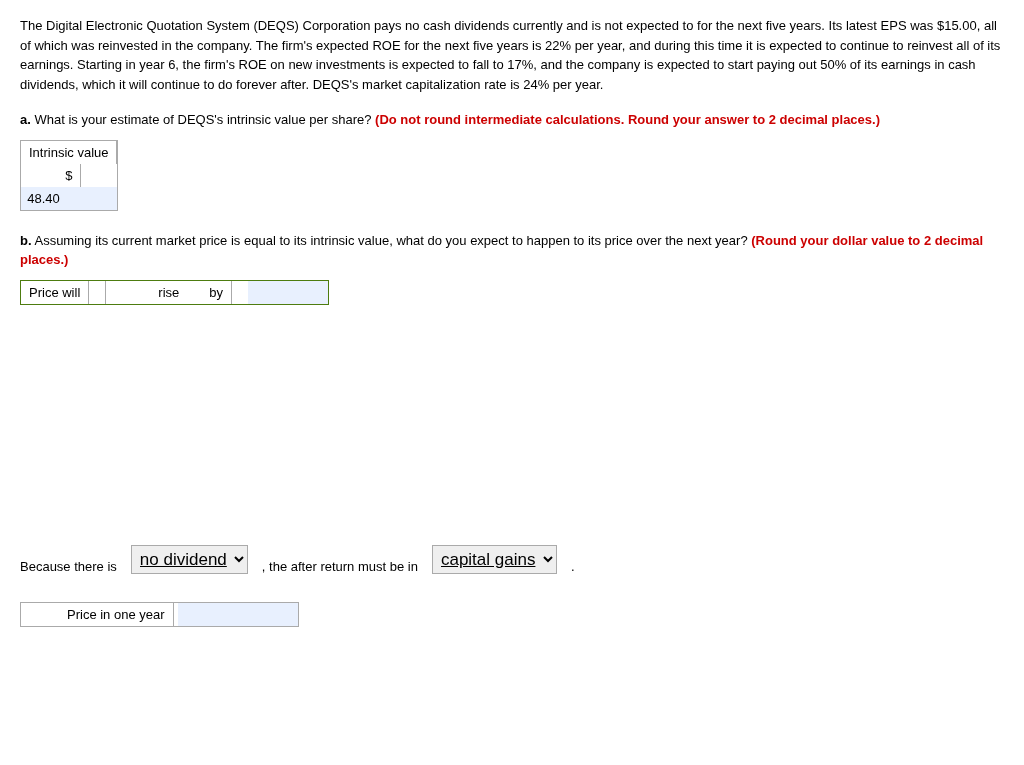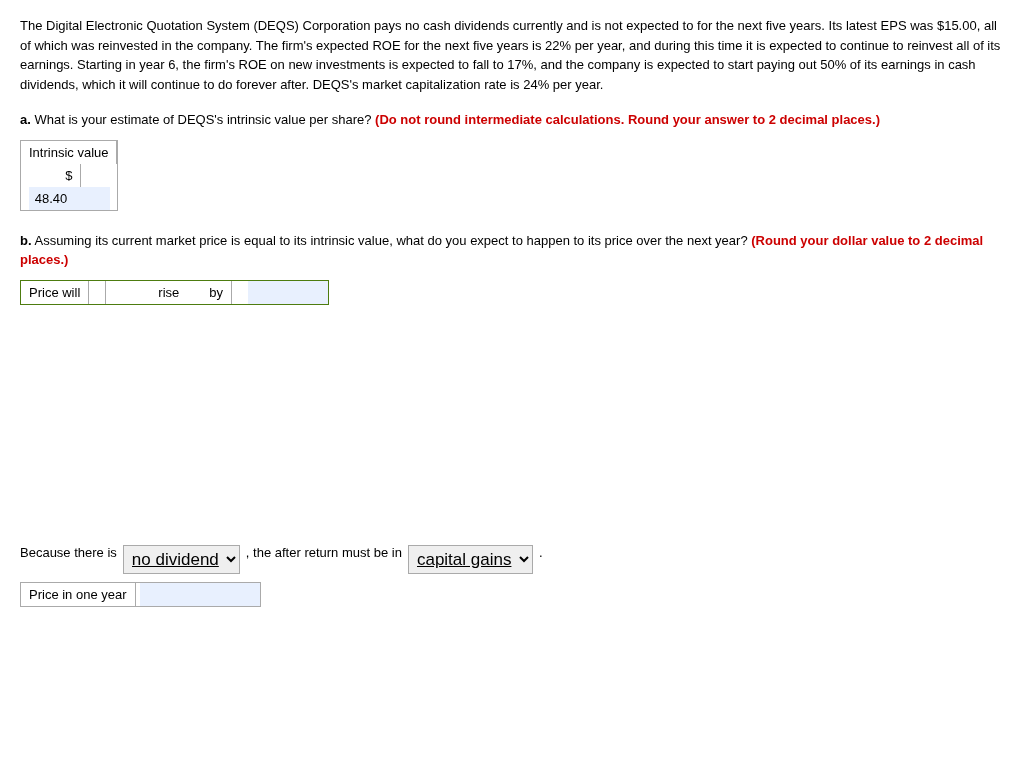--- a/index.html
+++ b/index.html
@@ -44,21 +44,21 @@
       border-right: 1px solid #aaa;
     }
     .answer-row .cell:last-child {
       border-right: none;
     }
     .answer-row input[type="text"] {
       border: none;
       outline: none;
       padding: 4px 6px;
       font-size: 13px;
-      width: 81px;
+      width: 96px;
       background: #e8f0fe;
     }
     .price-row {
       display: flex;
       align-items: center;
       gap: 16px;
       border: 1px solid #4d7c0f;
       width: fit-content;
     }
     .price-row .cell {
@@ -79,37 +79,38 @@
       border: none;
       border-bottom: 2px dotted #999;
       outline: none;
       padding: 4px 6px;
       font-size: 13px;
       background: transparent;
       width: 80px;
     }
     .because-row {
       display: flex;
-      align-items: flex-start;
-      gap: 6px;
-      margin-bottom: 8px;
+      align-items: flex-end;
+      gap: 14px;
+      margin-bottom: 28px;
       flex-wrap: wrap;
     }
     select {
       font-size: 17px;
       padding: 3px 4px;
       border: 1px solid #aaa;
       text-decoration: underline;
     }
     .price-one-year-row {
       display: flex;
       align-items: flex-start;
       gap: 4px;
       border: 1px solid #aaa;
       width: fit-content;
+      padding-left: 38px;
     }
     .price-one-year-row .cell {
       padding: 4px 8px;
       border-right: 1px solid #aaa;
     }
     .price-one-year-row input[type="text"] {
       border: none;
       outline: none;
       padding: 4px 6px;
       font-size: 13px;

